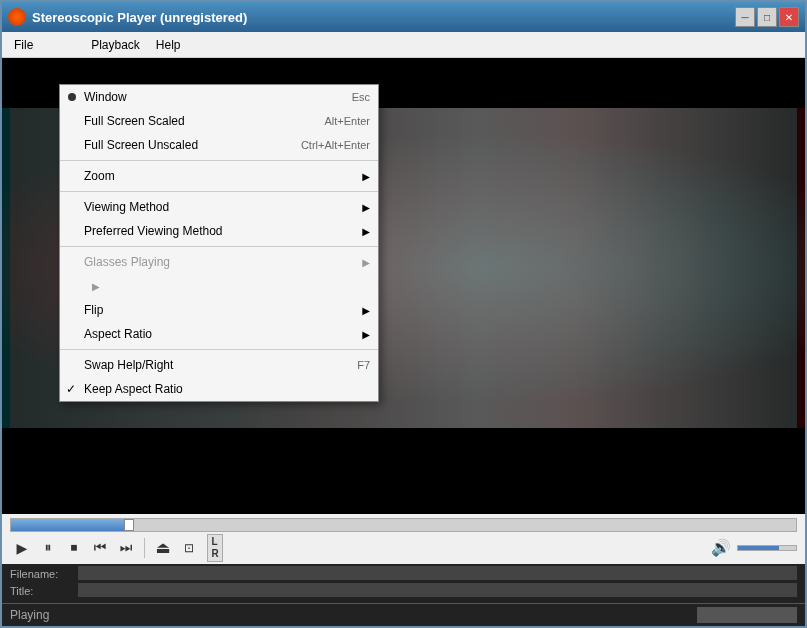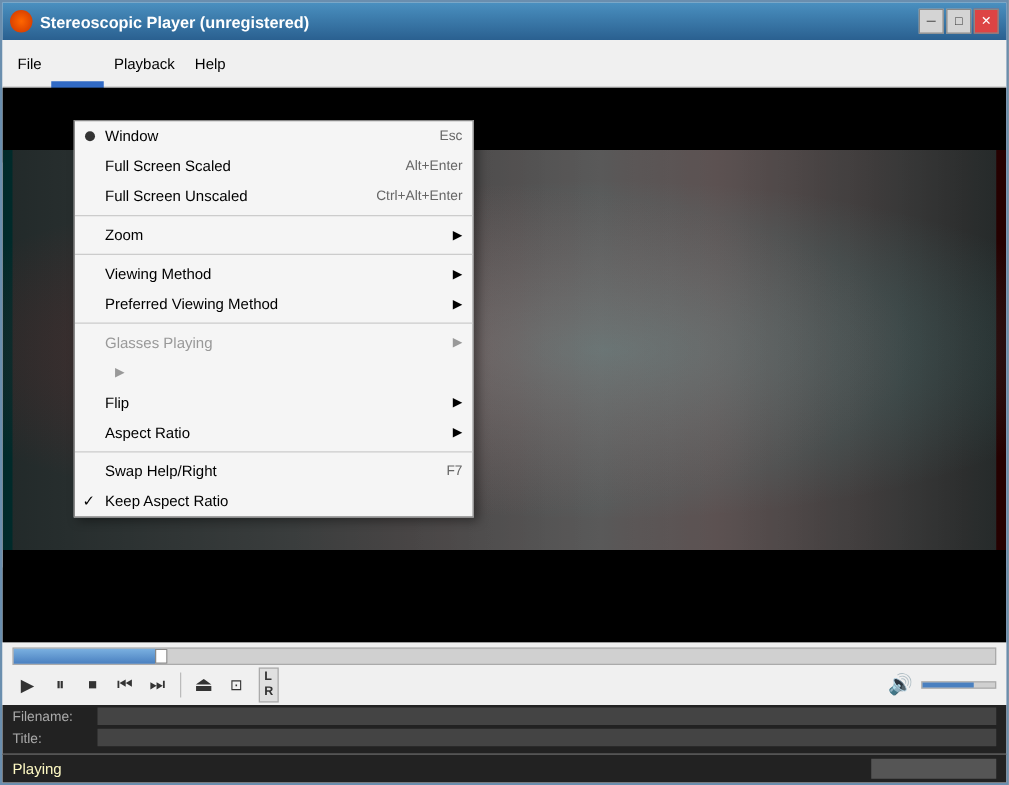--- a/index.html
+++ b/index.html
@@ -70,21 +70,21 @@
       color: #333;
     }
 
     .tb-btn.close-btn {
       background: #d44;
       color: white;
     }
 
     
     .menu-bar {
-      height: 38px;
+      height: 26px;
       background: #f0f0f0;
       display: flex;
       align-items: center;
       padding: 0 4px;
       border-bottom: 1px solid #ccc;
       flex-shrink: 0;
     }
 
     .menu-item {
       padding: 3px 8px;
@@ -355,21 +355,21 @@
 
     .info-value {
       flex: 1;
       height: 14px;
       background: #444;
     }
 
     
     .status-bar {
       background: #222;
-      color: #fef9c3;
+      color: #a3a3a3;
       padding: 3px 8px;
       font-size: 12px;
       border-top: 1px solid #555;
       display: flex;
       align-items: center;
       justify-content: space-between;
     }
 
     .status-right {
       width: 100px;

